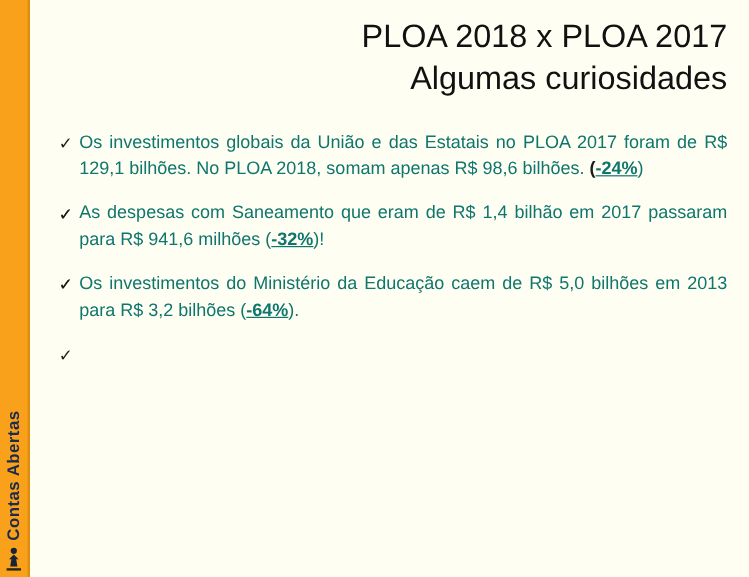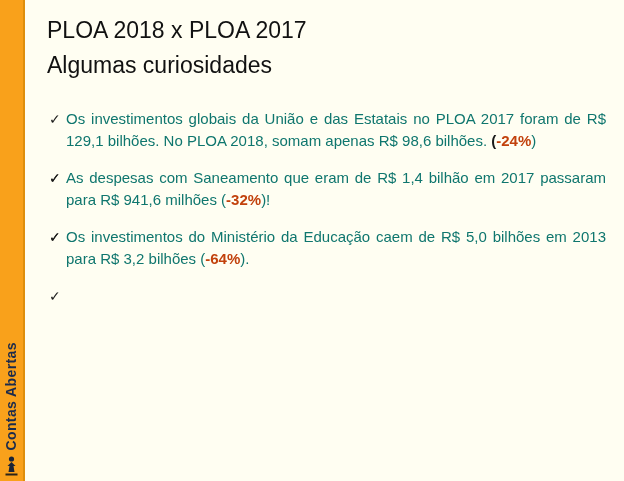--- a/index.html
+++ b/index.html
@@ -40,22 +40,22 @@
   .sidebar-logo svg { display: block; }
 
   
   .content {
     position: absolute;
     left: 27px; top: 0; right: 0; bottom: 0;
     padding: 13px 18px 0 20px;
     box-sizing: border-box;
   }
   .slide-title {
-    text-align: left;
-    font-size: 23px;
+    text-align: right;
+    font-size: 27px;
     line-height: 35px;
     font-weight: 400;
     color: #111111;
   }
 
   ul.bullets {
     list-style: none;
     margin: 25px 0 0 0;
     padding: 0 0 0 2px;
   }
@@ -68,21 +68,21 @@
     text-align: justify;
   }
   .check {
     position: absolute;
     left: 0; top: 0;
     color: #1A1A1A;
     font-size: 14px;
   }
   .seg-normal { color: #0f766e; }
   .seg-bold   { color: #1A1A1A; font-weight: 700; }
-  .seg-red    { color: #c2410c; font-weight: 700; }
+  .seg-red    { color: #0f766e; font-weight: 700; text-decoration: underline; }
 </style>
 </head>
 <body>
 
 <div class="sidebar">
   <div class="sidebar-label">Contas Abertas</div>
   <div class="sidebar-logo">
     <svg width="13" height="20" viewBox="0 0 13 20" xmlns="http://www.w3.org/2000/svg">
       <circle cx="6.5" cy="3" r="2.6" fill="#1B2436"></circle>
       <path d="M6.5 6 L2.5 10 L4.5 10 L3.5 16 L9.5 16 L8.5 10 L10.5 10 Z" fill="#1B2436"></path>

